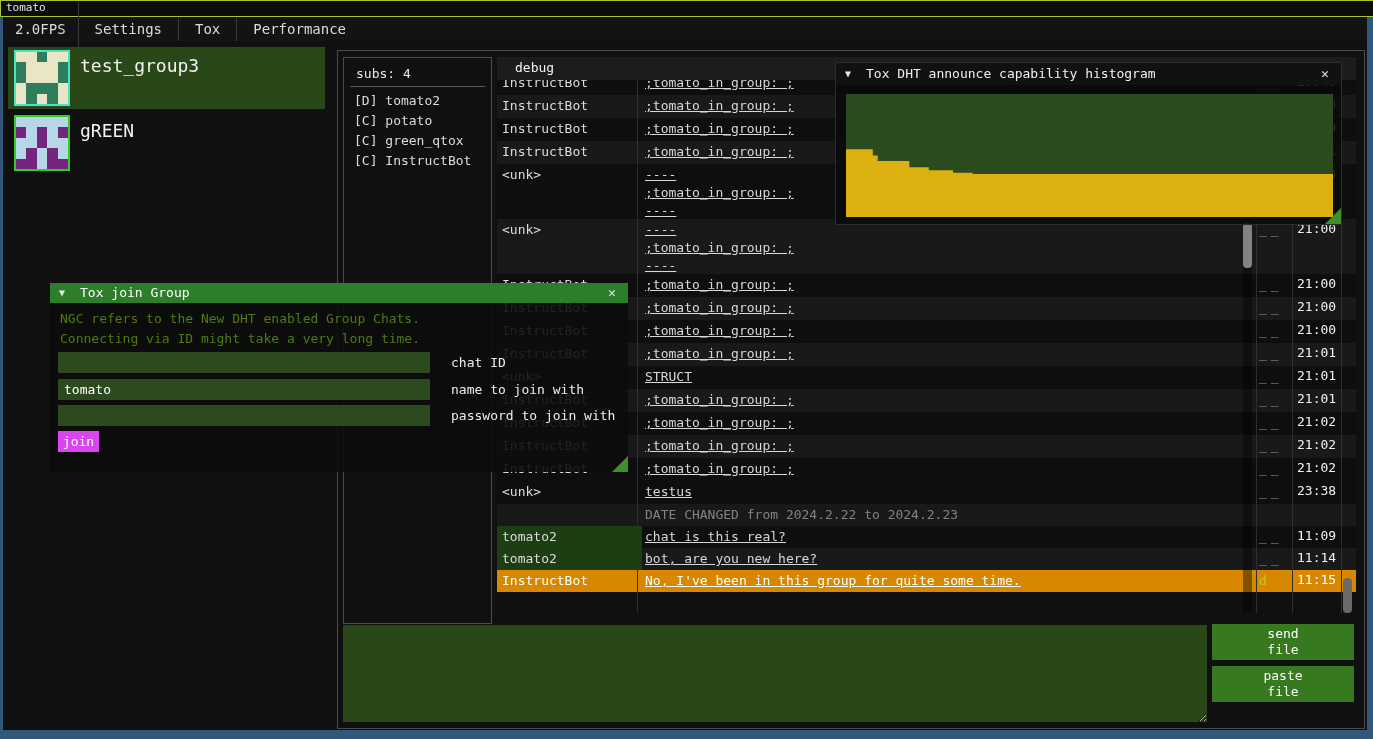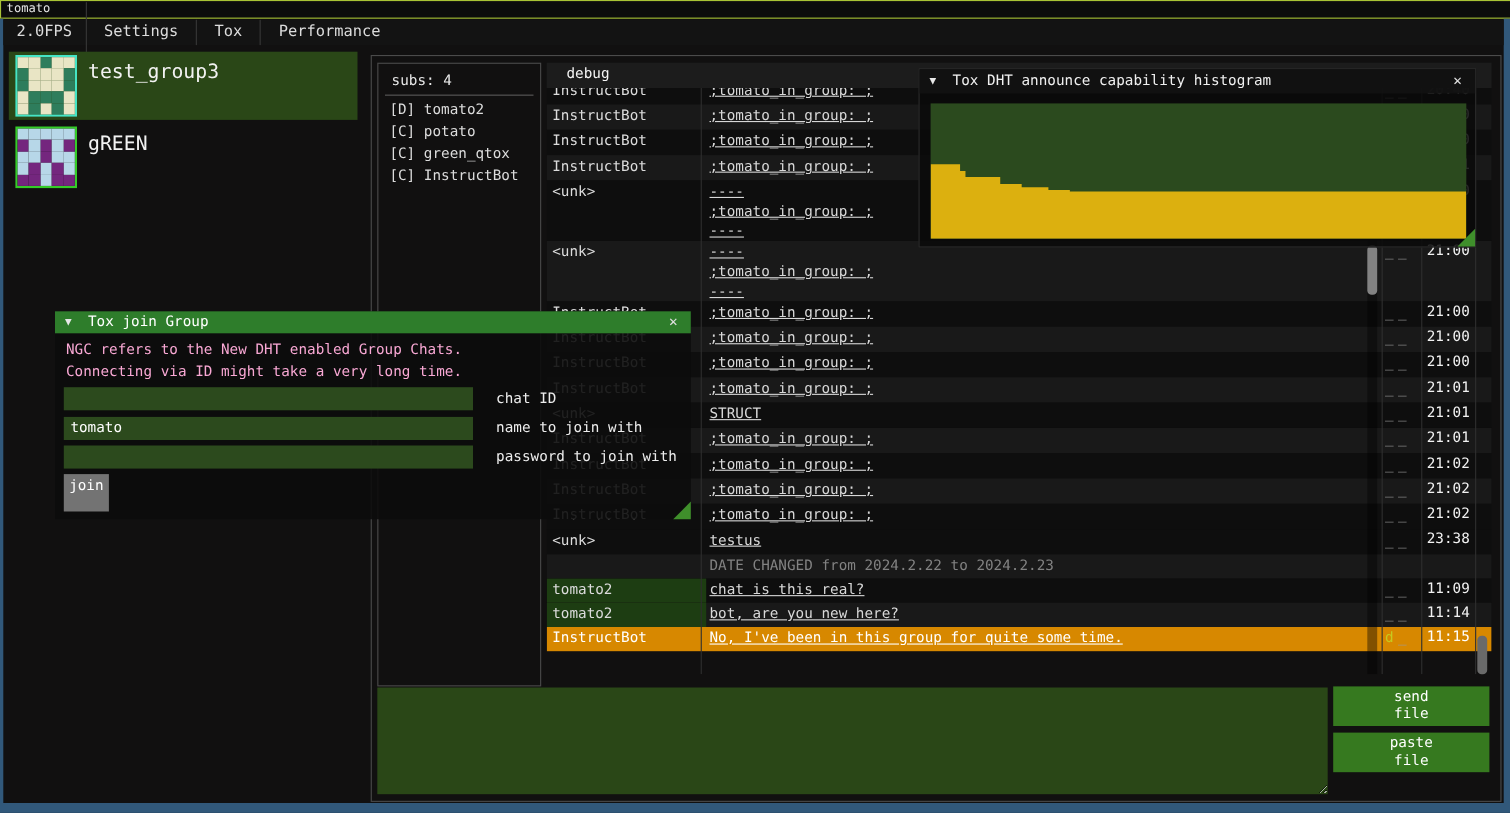--- a/index.html
+++ b/index.html
@@ -56,24 +56,24 @@
   .float-win{position:absolute;background:rgba(10,10,10,0.87);border:1px solid #2c2c2c;box-sizing:border-box;}
   .float-title{position:absolute;left:0;top:0;right:0;height:22px;background:rgba(18,18,18,0.92);color:#f0f0f0;line-height:22px;}
   .tri-icon{position:absolute;left:9px;top:0;font-size:10px;color:#e8e8e8;}
   .float-title-text{position:absolute;left:30px;top:0;}
   .close-x{position:absolute;right:8px;top:0;width:16px;text-align:center;color:#e0e0e0;}
   .grip{position:absolute;right:0;bottom:0;width:0;height:0;border-left:16px solid transparent;border-bottom:16px solid #3f8f2b;}
   .plot{position:absolute;left:10px;top:31px;width:487px;height:123px;background:#2b4a1e;}
   
   #join-dialog{position:absolute;left:50px;top:283px;width:578px;height:189px;background:rgba(12,12,12,0.90);z-index:30;}
   #join-dialog .jtitle{position:absolute;left:0;top:0;right:0;height:20px;background:#2e7d2b;color:#fff;line-height:20px;}
-  .jdesc{position:absolute;left:10px;color:#f9a8d4;line-height:18px;}
+  .jdesc{position:absolute;left:10px;color:#4d7c0f;line-height:18px;}
   .jfield{position:absolute;left:8px;width:372px;height:21px;background:#2c4a1d;color:#fff;line-height:21px;padding-left:6px;box-sizing:border-box;}
   .jlabel{position:absolute;left:401px;height:21px;line-height:21px;color:#ededed;}
-  .join-btn{position:absolute;left:8px;top:148px;width:41px;height:34px;background:#737373;color:#fff;line-height:22px;text-align:center;}
+  .join-btn{position:absolute;left:8px;top:148px;width:41px;height:21px;background:#d946ef;color:#fff;line-height:22px;text-align:center;}
   #hist-win{left:835px;top:62px;width:507px;height:163px;z-index:20;}
 </style>
 </head>
 <body>
 
 <div id="stage">
 
   <div class="titlebar">
     <span>tomato</span>
   </div>

